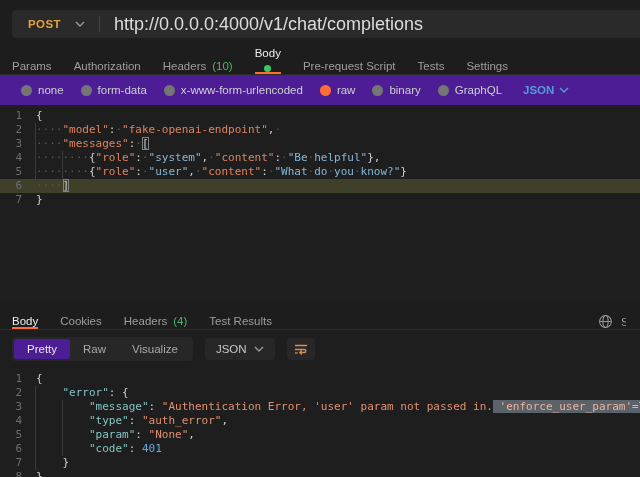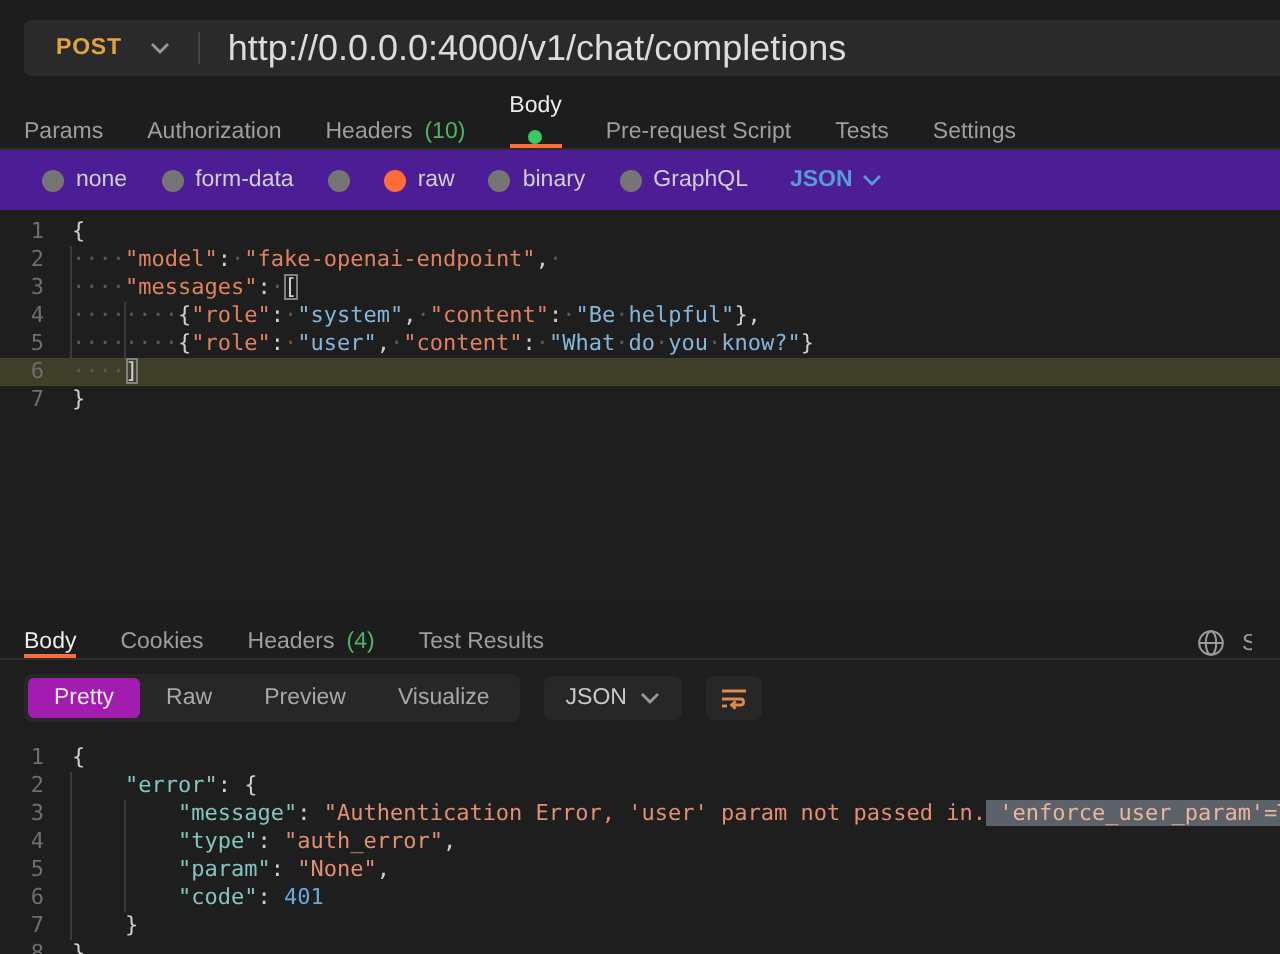--- a/index.html
+++ b/index.html
@@ -53,21 +53,21 @@
   .tk-pb  { color:#cfcfcf; box-shadow: inset 0 0 0 1px #828282; }
   .tk-pl  { color:#cfcfcf; }
   .tk-rkey{ color:#83c5c2; }
   .tk-rstr{ color:#e28f72; }
   .tk-rnum{ color:#67a9dd; }
   .tk-sel { color:#edb49c; background:#5b6269; }
   
   .resp-toolbar { display:flex; align-items:center; gap:12px; padding:7px 12px; height:38px; background:#1e1e1e; }
   .seg { display:flex; background:#272727; border-radius:4px; padding:2px; font-size:11.5px; }
   .seg-btn { padding:4px 13px; color:#a8a8a8; border-radius:3px; cursor:pointer; }
-  .seg-btn.active { background:#a21caf; color:#e9e9e9; }
+  .seg-btn.active { background:#4c1d95; color:#e9e9e9; }
   .json-dd { display:flex; align-items:center; gap:7px; background:#272727; border-radius:4px;
              padding:5px 11px; font-size:11.5px; color:#c9c9c9; cursor:pointer; }
   .icon-btn { background:#272727; border-radius:4px; padding:4px 6px; display:flex; align-items:center; cursor:pointer; }
 </style>
 </head>
 <body>
 
 <div class="url-row">
   <div class="url-bar">
     <span class="method">POST</span>
@@ -111,20 +111,21 @@
     <div class="mode">
       <span class="radio"></span>
       <span>none</span>
     </div>
     <div class="mode">
       <span class="radio"></span>
       <span>form-data</span>
     </div>
     <div class="mode">
       <span class="radio"></span>
+      <span>x-www-form-urlencoded</span>
     </div>
     <div class="mode selected">
       <span class="radio"></span>
       <span>raw</span>
     </div>
     <div class="mode">
       <span class="radio"></span>
       <span>binary</span>
     </div>
     <div class="mode">
@@ -172,21 +173,20 @@
         <path d="M1.7 8 H14.3" stroke="#9a9a9a" stroke-width="1.1"></path>
       </svg>
       <span class="frag">S</span>
     </div>
   </div>
 
 <div class="resp-toolbar">
   <div class="seg" id="response-views">
       <div class="seg-btn active">Pretty</div>
       <div class="seg-btn">Raw</div>
-      <div class="seg-btn">Preview</div>
       <div class="seg-btn">Visualize</div>
     </div>
   <div class="json-dd">
     <span>JSON</span>
     <svg width="10" height="6" viewBox="0 0 10 6">
         <polyline points="1,1 5,5 9,1" fill="none" stroke="#9a9a9a" stroke-width="1.4"></polyline>
       </svg>
   </div>
   <div class="icon-btn">
     <svg width="16" height="14" viewBox="0 0 16 14">

